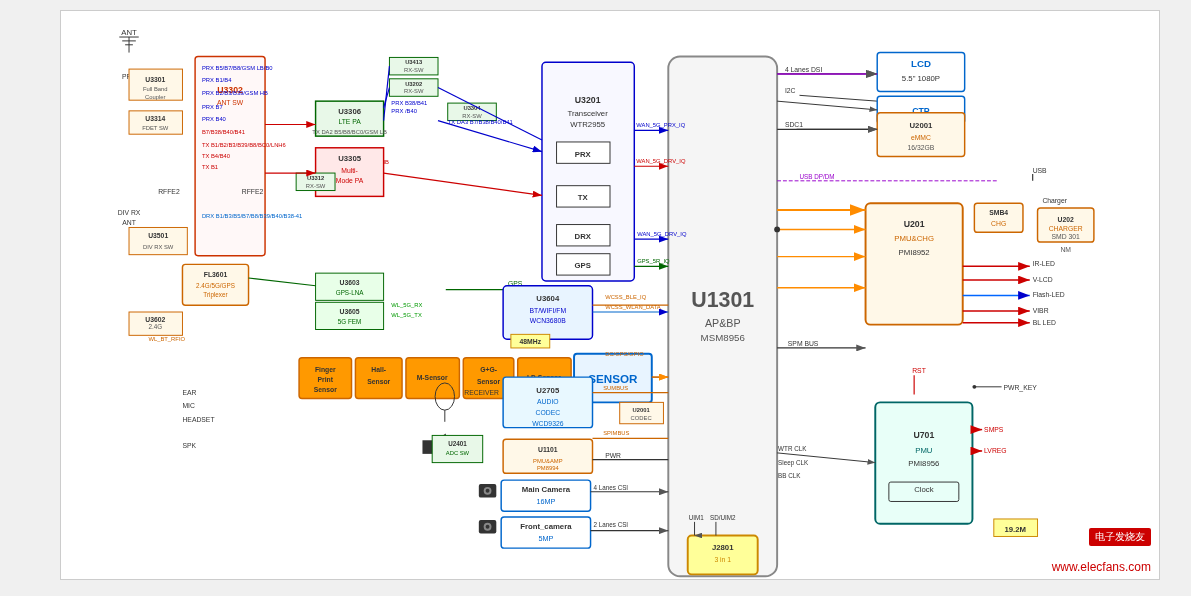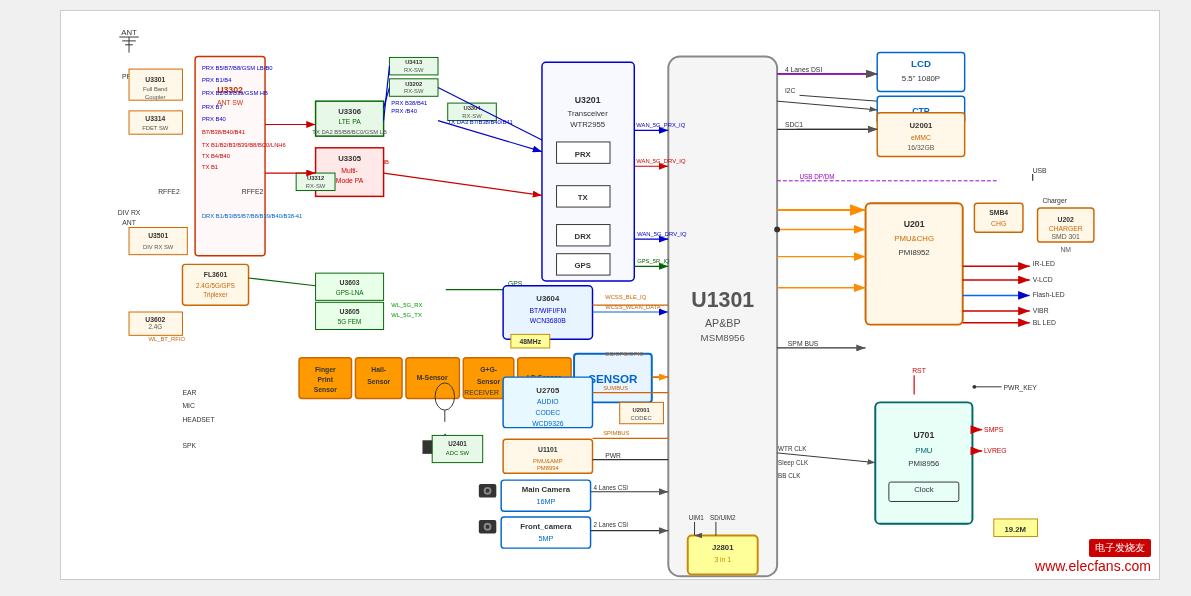--- a/index.html
+++ b/index.html
@@ -436,17 +436,17 @@
 
       <line x1="737" y1="200" x2="828" y2="200" stroke="#ff8c00" stroke-width="2" marker-end="url(#arrow-orange)"></line>
 
       <line x1="737" y1="60" x2="840" y2="60" stroke="#9900cc" stroke-width="1.5" marker-end="url(#arrow-gray)"></line>
       <line x1="737" y1="88" x2="840" y2="97" stroke="#333" stroke-width="1" marker-end="url(#arrow-gray)"></line>
       <line x1="737" y1="117" x2="840" y2="117" stroke="#333" stroke-width="1.2" marker-end="url(#arrow-gray)"></line>
     </svg>
 
     <div style="position:absolute; right:8px; bottom:5px; text-align:right;">
       <div style="background:#cc0000; color:white; padding:2px 6px; font-size:10px; font-weight:normal; border-radius:2px; display:inline-block;">电子发烧友</div>
-      <div style="font-size:14px; color:#cc0000; margin-top:1px;">www.elecfans.com</div>
+      <div style="font-size:12px; color:#cc0000; margin-top:14px;">www.elecfans.com</div>
     </div>
 
   </div>
 </div>
 
 </body></html>

